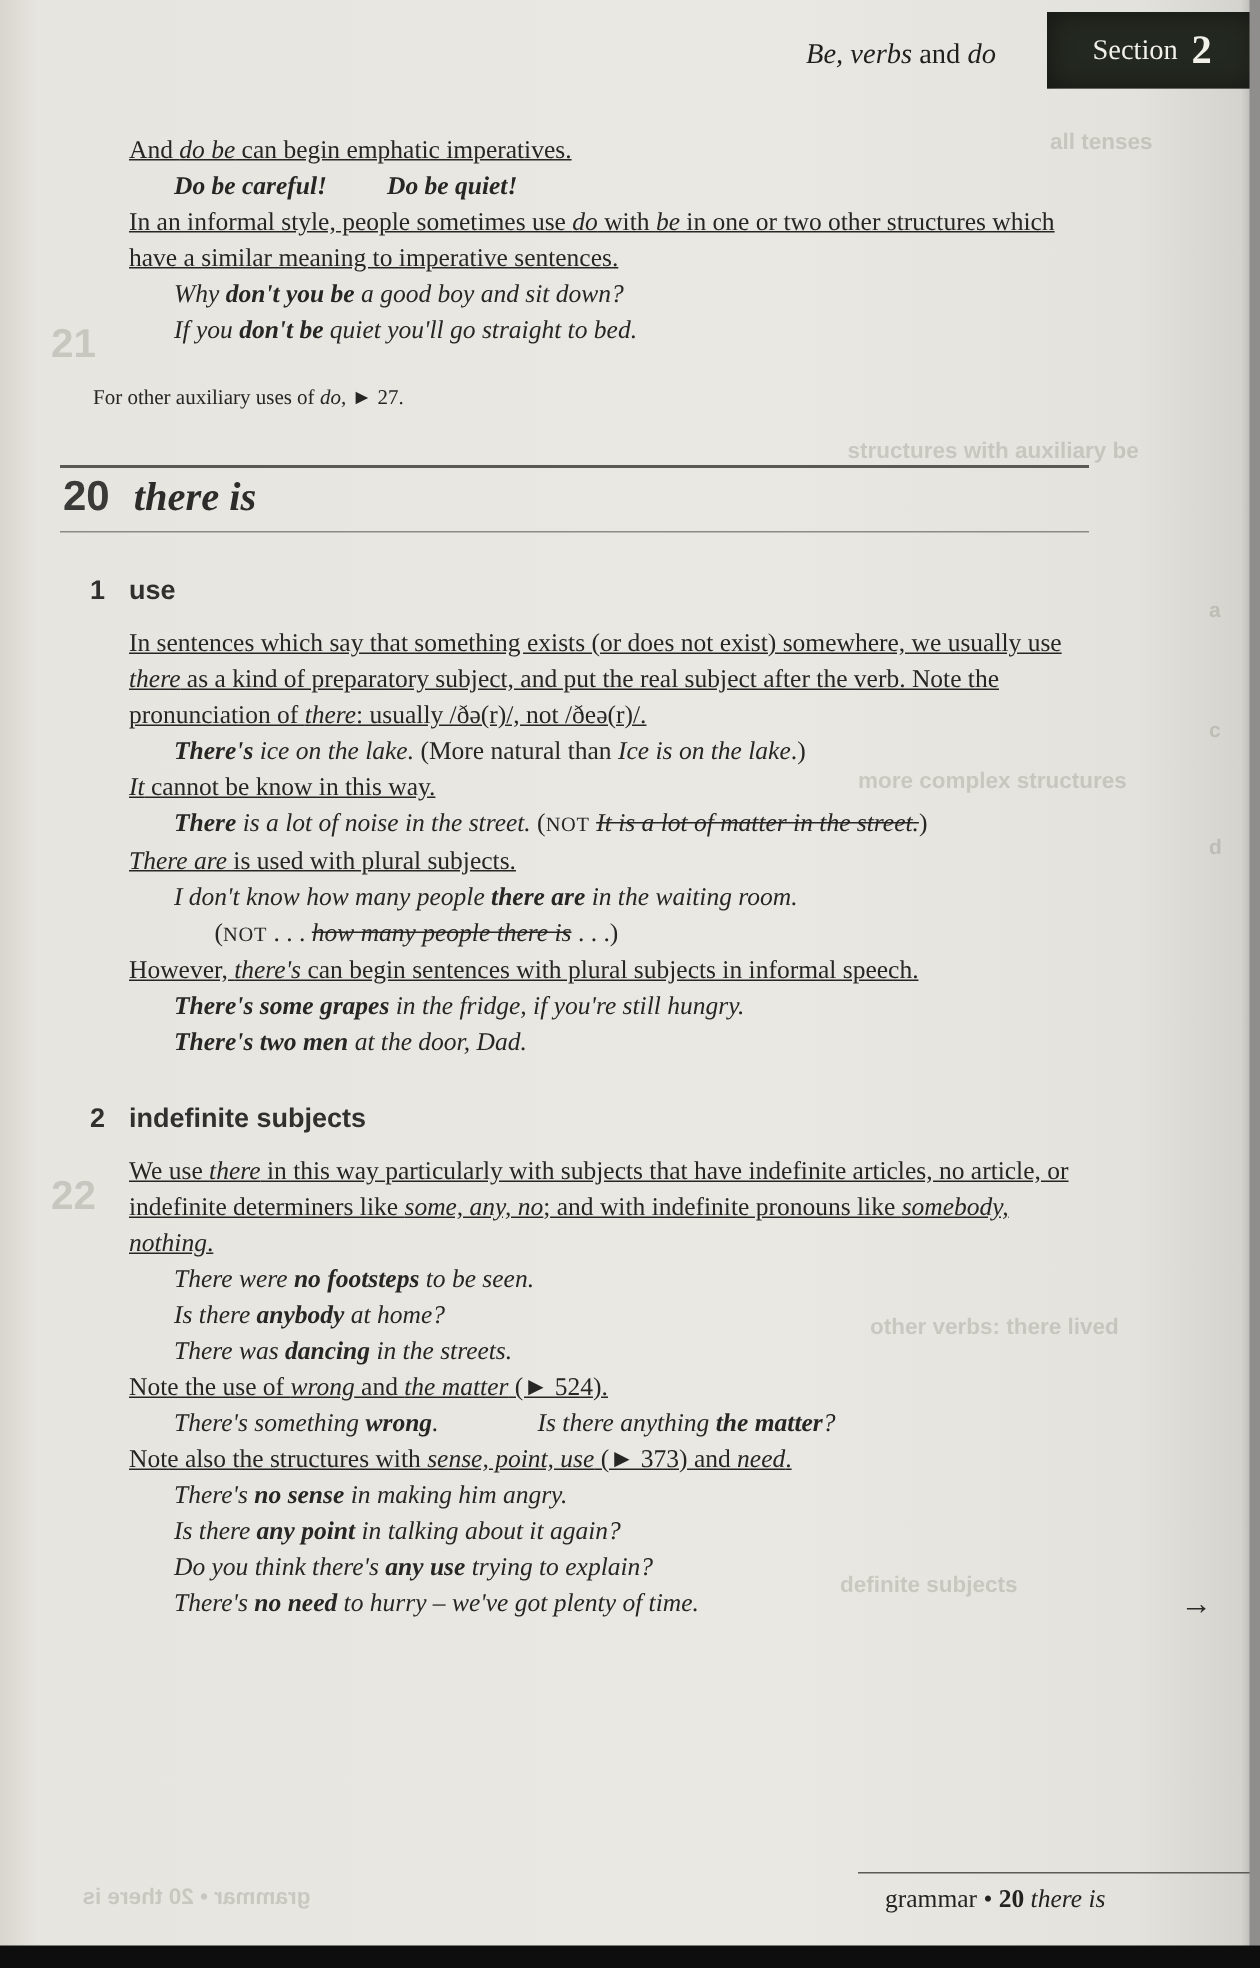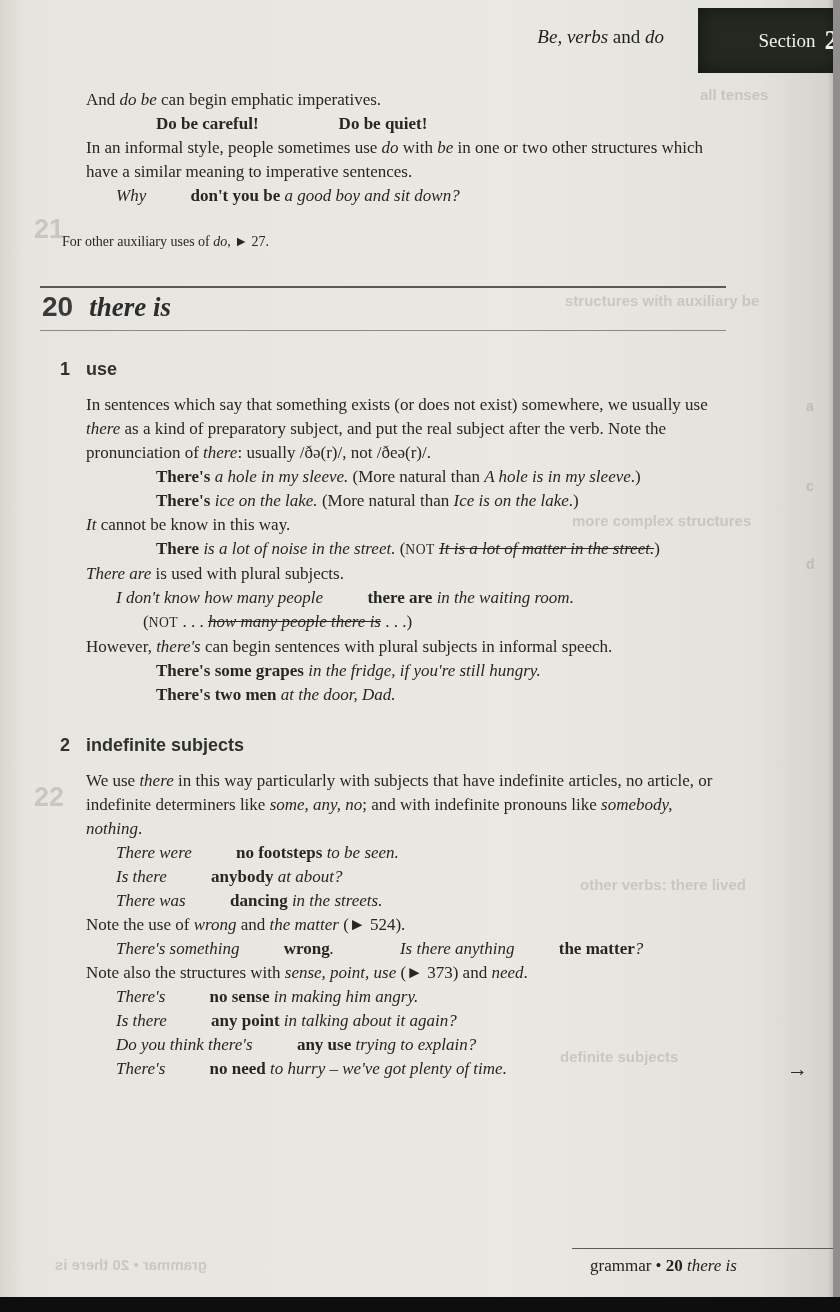--- a/index.html
+++ b/index.html
@@ -10,32 +10,32 @@
     background: linear-gradient(90deg, #d8d5ce 0%, #e7e5e0 3%, #eae8e3 60%, #e4e2dd 90%, #d5d3ce 98.5%, #a8a7a4 100%);
     font-family: "Liberation Serif", "DejaVu Serif", serif;
     color: #262624;
   }
   .scan-bottom { position: absolute; left: 0; bottom: 0; width: 100%; height: 15px; background: #0e0e0e; z-index: 6; }
   .scan-right  { position: absolute; top: 0; right: 0; width: 7px; height: 100%; background: #8f8e8c; z-index: 5; }
 
   
   .header-title { position: absolute; top: 26px; right: 176px; font-size: 19px; color: #1f1f1d; z-index: 3; }
   .badge {
-    position: absolute; top: 8px; right: 2px; width: 140px; height: 65px; z-index: 4;
+    position: absolute; top: 8px; right: 2px; width: 140px; height: 51px; z-index: 4;
     background: #232820; color: #f1f1ea;
-    display: flex; align-items: center; justify-content: flex-end; gap: 9px;
+    display: flex; align-items: center; justify-content: center; gap: 9px;
     box-shadow: inset 0 0 18px rgba(0,0,0,.45);
   }
   .badge .word { font-size: 19px; }
   .badge .num { font-size: 27px; font-weight: bold; }
 
   
   .content { position: absolute; left: 86px; top: 88px; width: 640px; font-size: 17px; line-height: 24px; z-index: 2; }
   .line { position: relative; margin: 0; }
-  .para { margin: 0; }
+  .para { margin: 0; text-decoration: underline; }
   .example { padding-left: 30px; }
   .example2 { padding-left: 57px; }
   .note { font-size: 14px; margin-top: 22px; margin-left: -24px; }
   .subhead {
     font-family: "Liberation Sans", "DejaVu Sans", sans-serif; font-weight: bold;
     font-size: 18px; color: #30302e; margin: 26px 0 12px -26px;
   }
   .subhead .num { display: inline-block; width: 26px; }
 
   .unit-heading { margin: 32px 0 14px -46px; }
@@ -43,21 +43,21 @@
   .unit-title-row { padding: 2px 0 3px 2px; }
   .unit-num { font-family: "Liberation Sans", "DejaVu Sans", sans-serif; font-weight: bold; font-size: 28px; color: #3a3a38; }
   .unit-title { font-size: 27px; font-weight: bold; font-style: italic; margin-left: 16px; color: #2c2c2a; }
   .rule-bottom { height: 0; border-top: 1.5px solid #8b8b86; margin-top: 4px; }
 
   .row .grp { display: inline-block; }
   .arrow { position: absolute; right: -82px; top: 0; font-size: 21px; font-weight: bold; font-style: normal; color: #2a2a28; }
 
   .s-n { font-style: normal; }
   .s-i { font-style: italic; }
-  .s-bi { font-weight: bold; margin-left: 40px; }
+  .s-bi { font-style: italic; font-weight: bold; }
   .s-ist { font-style: italic; text-decoration: line-through; }
   .s-caps { font-size: 0.8em; letter-spacing: 0.5px; }
 
   .footer {
     position: absolute; right: 0; bottom: 36px; width: 268px; z-index: 3;
     border-top: 1.5px solid #5b5b58; padding: 7px 72px 0 18px;
     font-size: 17px; white-space: nowrap; color: #232321;
   }
   .f-num { font-weight: bold; }
   .f-title { font-style: italic; }
@@ -93,42 +93,42 @@
     <span class="word">Section</span>
     <span class="num">2</span>
   </div>
 
   <div class="content">
     <div>
         <div class="line para"><span class="s-n">And </span><span class="s-i">do be</span><span class="s-n"> can begin emphatic imperatives.</span></div>
         <div class="line example row"><span class="grp" style="margin-right: 40px;"><span class="s-bi">Do be careful!</span></span><span class="grp"><span class="s-bi">Do be quiet!</span></span></div>
         <div class="line para"><span class="s-n">In an informal style, people sometimes use </span><span class="s-i">do</span><span class="s-n"> with </span><span class="s-i">be</span><span class="s-n"> in one or two other structures which have a similar meaning to imperative sentences.</span></div>
         <div class="line example"><span class="s-i">Why </span><span class="s-bi">don't you be</span><span class="s-i"> a good boy and sit down?</span></div>
+        <div class="line example"><span class="s-i">If you </span><span class="s-bi">don't be</span><span class="s-i"> quiet you'll go straight to bed.</span></div>
         <div class="line note"><span class="s-n">For other auxiliary uses of </span><span class="s-i">do</span><span class="s-n">, ► 27.</span></div>
         <div class="unit-heading">
           <div class="rule-top"></div>
           <div class="unit-title-row"><span class="unit-num">20</span><span class="unit-title">there is</span></div>
           <div class="rule-bottom"></div>
         </div>
         <div class="subhead"><span class="num">1</span><span>use</span></div>
         <div class="line para"><span class="s-n">In sentences which say that something exists (or does not exist) somewhere, we usually use </span><span class="s-i">there</span><span class="s-n"> as a kind of preparatory subject, and put the real subject after the verb. Note the pronunciation of </span><span class="s-i">there</span><span class="s-n">: usually /ðə(r)/, not /ðeə(r)/.</span></div>
-        <div class="line example"><span class="s-bi">There's</span><span class="s-i"> a hole in my sleeve.</span><span class="s-n"> (More natural than </span><span class="s-i">A hole is in my sleeve</span><span class="s-n">.)</span></div>
         <div class="line example"><span class="s-bi">There's</span><span class="s-i"> ice on the lake.</span><span class="s-n"> (More natural than </span><span class="s-i">Ice is on the lake</span><span class="s-n">.)</span></div>
         <div class="line para"><span class="s-i">It</span><span class="s-n"> cannot be know in this way.</span></div>
         <div class="line example"><span class="s-bi">There</span><span class="s-i"> is a lot of noise in the street.</span><span class="s-n"> (</span><span class="s-caps">NOT</span><span class="s-n"> </span><span class="s-ist">It is a lot of matter in the street.</span><span class="s-n">)</span></div>
         <div class="line para"><span class="s-i">There are</span><span class="s-n"> is used with plural subjects.</span></div>
         <div class="line example"><span class="s-i">I don't know how many people </span><span class="s-bi">there are</span><span class="s-i"> in the waiting room.</span></div>
         <div class="line example2"><span class="s-n">(</span><span class="s-caps">NOT</span><span class="s-n"> . . . </span><span class="s-ist">how many people there is</span><span class="s-n"> . . .)</span></div>
         <div class="line para"><span class="s-n">However, </span><span class="s-i">there's</span><span class="s-n"> can begin sentences with plural subjects in informal speech.</span></div>
         <div class="line example"><span class="s-bi">There's some grapes</span><span class="s-i"> in the fridge, if you're still hungry.</span></div>
         <div class="line example"><span class="s-bi">There's two men</span><span class="s-i"> at the door, Dad.</span></div>
         <div class="subhead"><span class="num">2</span><span>indefinite subjects</span></div>
         <div class="line para"><span class="s-n">We use </span><span class="s-i">there</span><span class="s-n"> in this way particularly with subjects that have indefinite articles, no article, or indefinite determiners like </span><span class="s-i">some, any, no</span><span class="s-n">; and with indefinite pronouns like </span><span class="s-i">somebody, nothing</span><span class="s-n">.</span></div>
         <div class="line example"><span class="s-i">There were </span><span class="s-bi">no footsteps</span><span class="s-i"> to be seen.</span></div>
-        <div class="line example"><span class="s-i">Is there </span><span class="s-bi">anybody</span><span class="s-i"> at about?</span></div>
+        <div class="line example"><span class="s-i">Is there </span><span class="s-bi">anybody</span><span class="s-i"> at home?</span></div>
         <div class="line example"><span class="s-i">There was </span><span class="s-bi">dancing</span><span class="s-i"> in the streets.</span></div>
         <div class="line para"><span class="s-n">Note the use of </span><span class="s-i">wrong</span><span class="s-n"> and </span><span class="s-i">the matter</span><span class="s-n"> (► 524).</span></div>
         <div class="line example row"><span class="grp" style="margin-right: 66px;"><span class="s-i">There's something </span><span class="s-bi">wrong</span><span class="s-i">.</span></span><span class="grp"><span class="s-i">Is there anything </span><span class="s-bi">the matter</span><span class="s-i">?</span></span></div>
         <div class="line para"><span class="s-n">Note also the structures with </span><span class="s-i">sense, point, use</span><span class="s-n"> (► 373) and </span><span class="s-i">need</span><span class="s-n">.</span></div>
         <div class="line example"><span class="s-i">There's </span><span class="s-bi">no sense</span><span class="s-i"> in making him angry.</span></div>
         <div class="line example"><span class="s-i">Is there </span><span class="s-bi">any point</span><span class="s-i"> in talking about it again?</span></div>
         <div class="line example"><span class="s-i">Do you think there's </span><span class="s-bi">any use</span><span class="s-i"> trying to explain?</span></div>
         <div class="line example"><span class="s-i">There's </span><span class="s-bi">no need</span><span class="s-i"> to hurry – we've got plenty of time.</span><span class="arrow">→</span></div>
       </div>
   </div>

